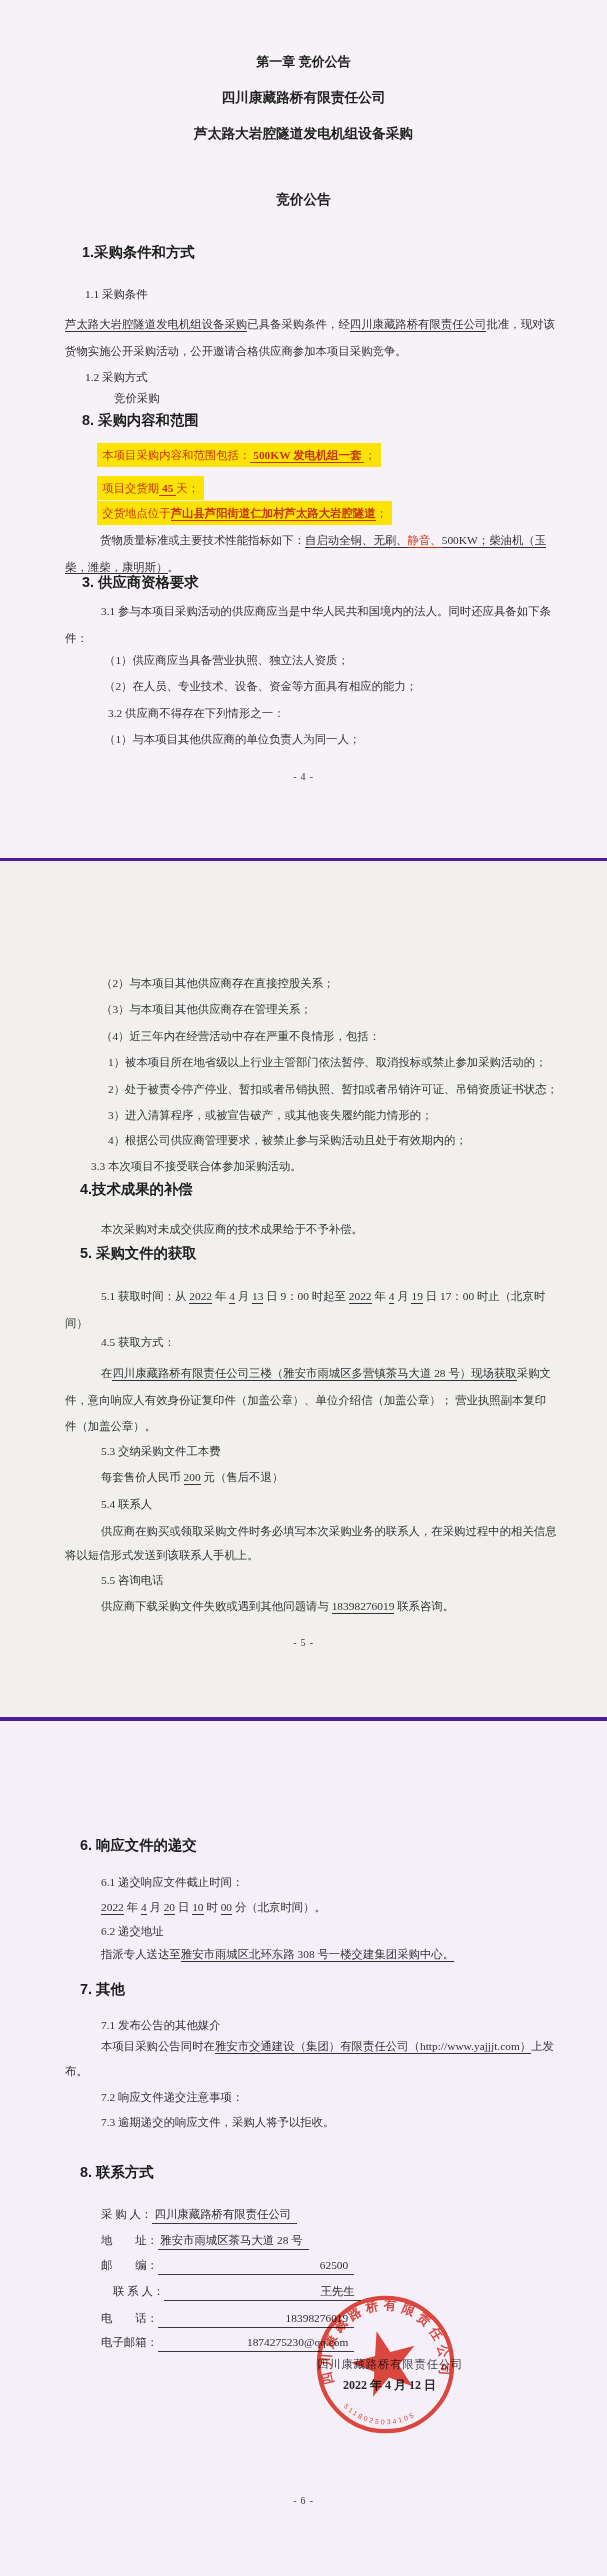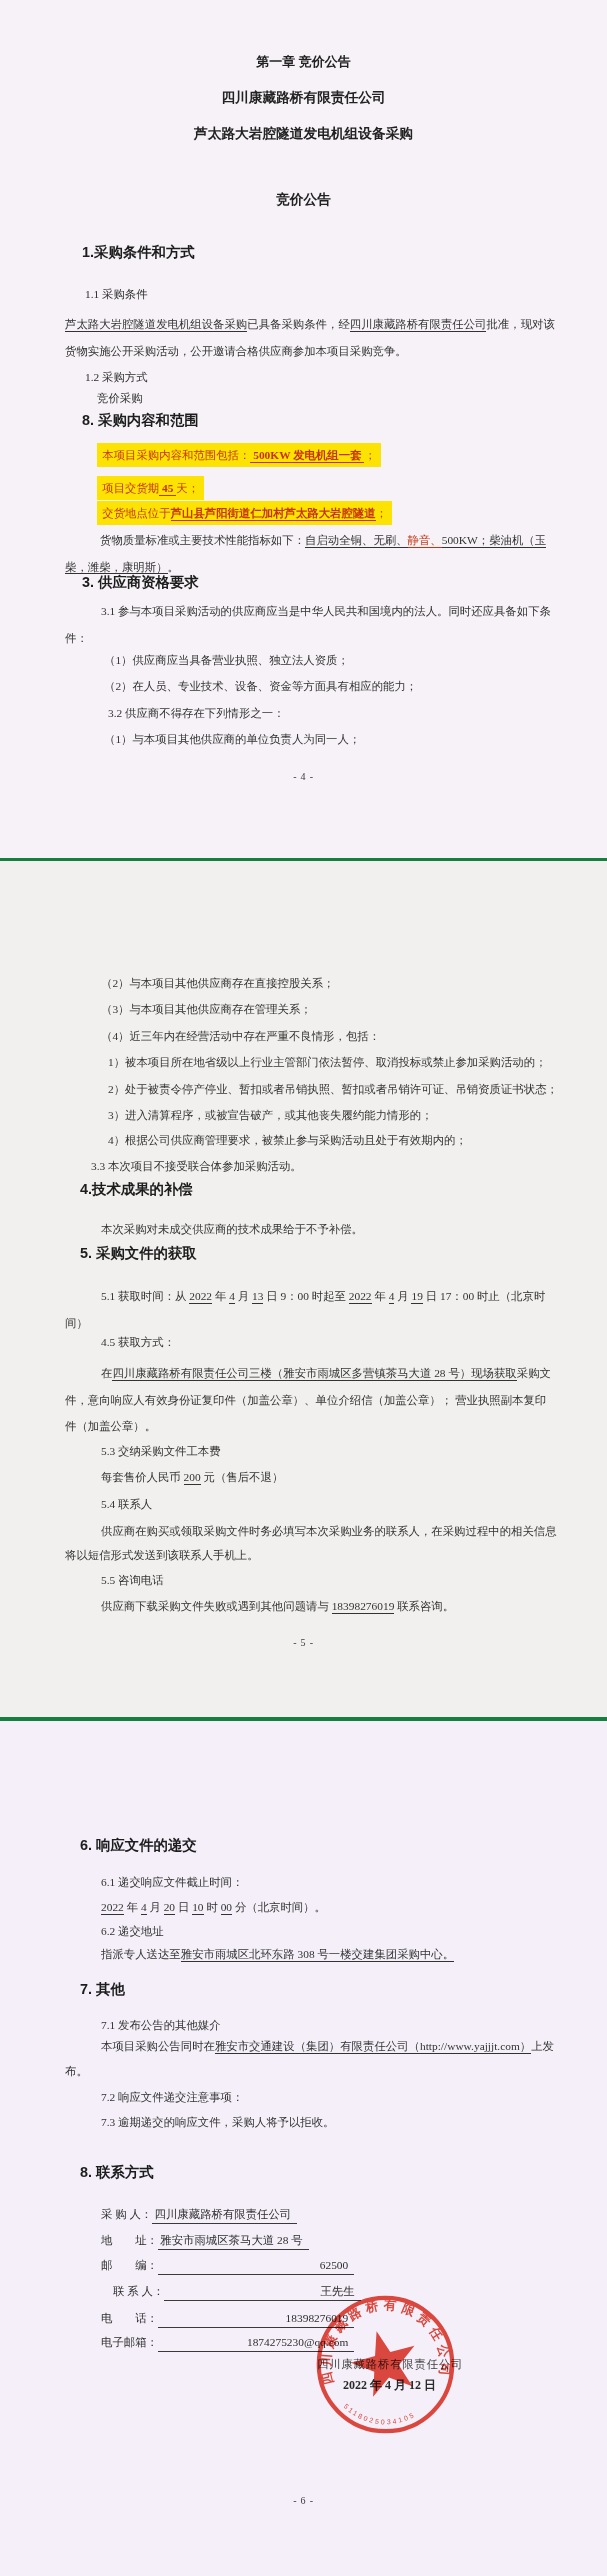--- a/index.html
+++ b/index.html
@@ -1,16 +1,16 @@
 <!DOCTYPE html>
 <html style="font-size:12px"><head>
 <meta charset="utf-8">
 <style>
   html,body{margin:0;padding:0;background:#ffffff;}
-  .doc{position:relative;width:607px;height:2576px;background:#15803d;overflow:hidden;}
+  .doc{position:relative;width:607px;height:2576px;background:#4c1d95;overflow:hidden;}
   .page{position:absolute;left:0;width:607px;overflow:hidden;}
   #pg1{top:0;height:858px;background:#f6f2f7;}
   #pg2{top:861px;height:856px;background:#f1f0ee;}
   #pg3{top:1721px;height:855px;background:#f4eff8;}
   .b{position:absolute;font-family:"Liberation Serif","DejaVu Serif",serif;
      font-size:11.4px;color:#333;line-height:26.6px;}
   .hd{font-family:"Liberation Sans","DejaVu Sans",sans-serif;font-weight:bold;
       color:#1d1d1d;font-size:14.4px;line-height:18px;}
   .sub{font-size:11.4px;color:#2e2e2e;}
   .ct{left:0;width:607px;text-align:center;}
@@ -43,21 +43,21 @@
     <div class="b ct tt" style="top:187px;font-size:13.7px;">竞价公告</div>
 
     <div class="b hd" style="top:243px;left:82px;">1.采购条件和方式</div>
     <div class="b sub" style="top:287px;left:85px;line-height:15px;">1.1  采购条件</div>
 
     <div class="b para" style="top:311px;left:65px;">
       <span class="u">芦太路大岩腔隧道发电机组设备采购</span><span>已具备采购条件，经</span><span class="u">四川康藏路桥有限责任公司</span><span>批准，现对该货物实施公开采购活动，公开邀请合格供应商参加本项目采购竞争。</span>
     </div>
 
     <div class="b sub" style="top:370px;left:85px;line-height:15px;">1.2 采购方式</div>
-    <div class="b sub" style="top:391px;left:97px;line-height:15px;text-align:center;">竞价采购</div>
+    <div class="b sub" style="top:391px;left:114px;line-height:15px;text-align:center;">竞价采购</div>
 
     <div class="b hd" style="top:411px;left:82px;">8. 采购内容和范围</div>
 
     <div class="b" style="top:443px;left:97px;line-height:18px;">
       <span class="hl"><span>本项目采购内容和范围包括：</span><span class="u"> 500KW 发电机组一套 </span><span>；</span></span>
     </div>
     <div class="b" style="top:476px;left:97px;line-height:18px;">
       <span class="hl"><span>项目交货期</span><span class="u"> 45 </span><span>天；</span></span>
     </div>
     <div class="b" style="top:501px;left:97px;line-height:18px;">

